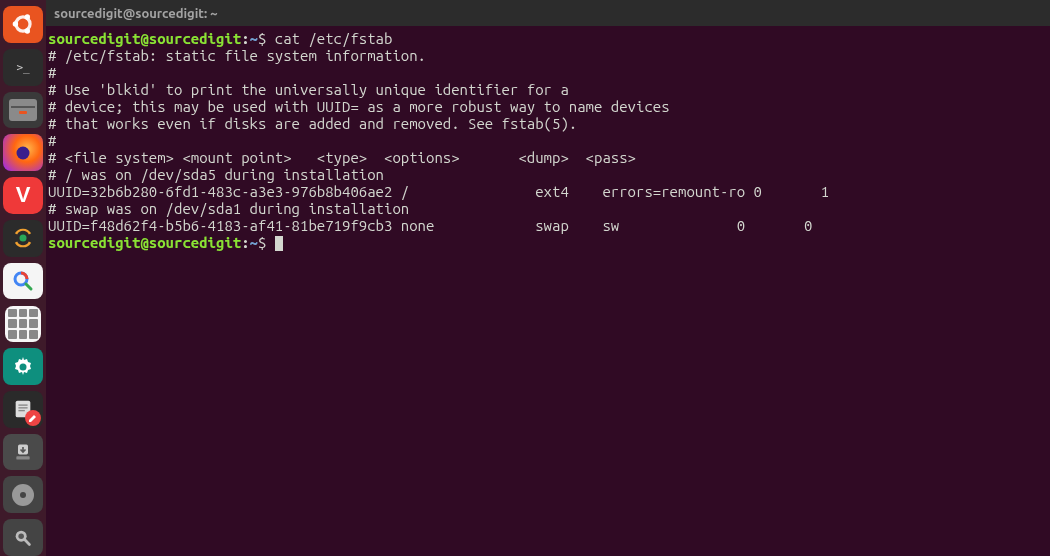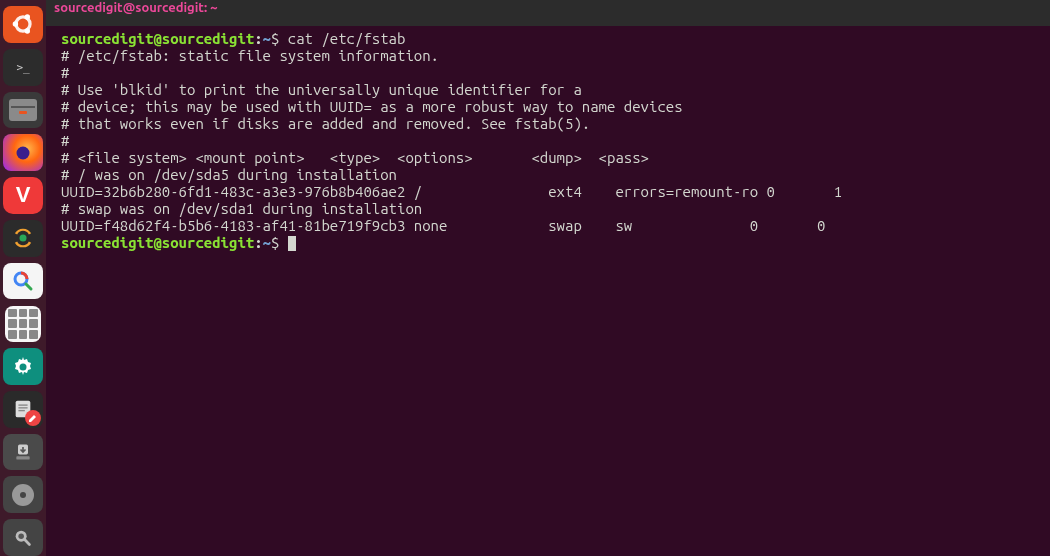--- a/index.html
+++ b/index.html
@@ -156,30 +156,31 @@
     .terminal-window {
       flex: 1;
       display: flex;
       flex-direction: column;
       background: #300a24;
     }
     .titlebar {
       height: 26px;
       background: #2c2c2c;
       display: flex;
+      align-items: center;
       padding: 0 8px;
-      color: #ec4899;
+      color: #a3a3a3;
       font-family: "Ubuntu", sans-serif;
       font-size: 13px;
       font-weight: bold;
     }
     .terminal-body {
       flex: 1;
       background: #300a24;
-      padding: 4px 15px;
+      padding: 4px 2px;
       font-size: 15px;
       line-height: 17px;
       color: #d3d7cf;
       white-space: pre;
       overflow: hidden;
     }
     .prompt-user { color: #8ae234; font-weight: bold; }
     .prompt-colon { color: #d3d7cf; font-weight: bold; }
     .prompt-path { color: #729fcf; font-weight: bold; }
     .prompt-dollar { color: #d3d7cf; }

